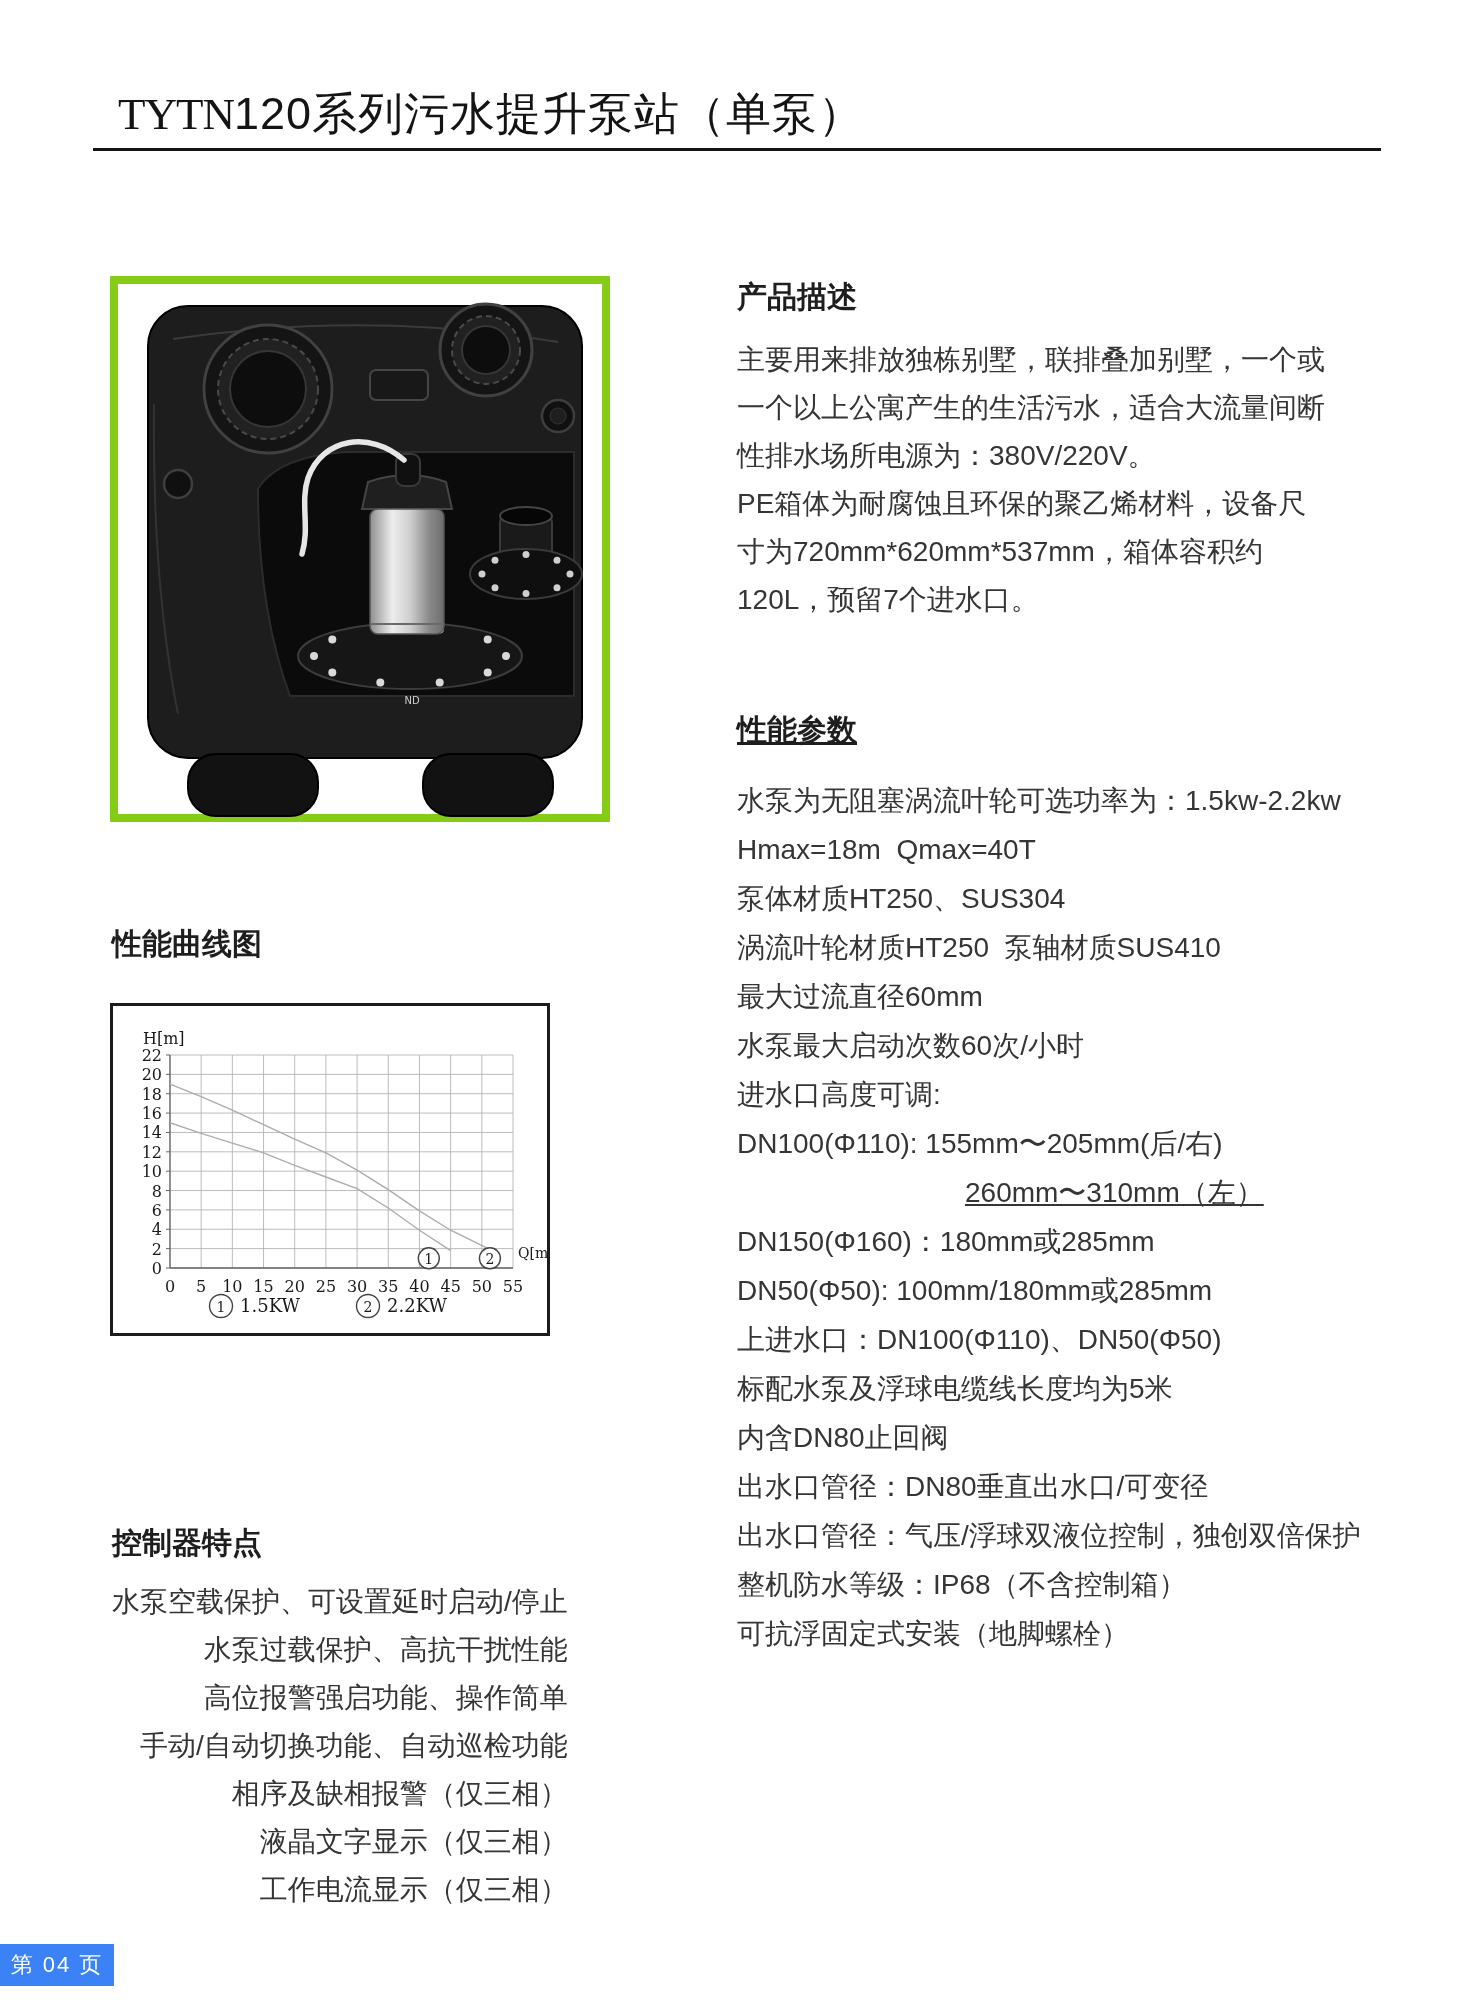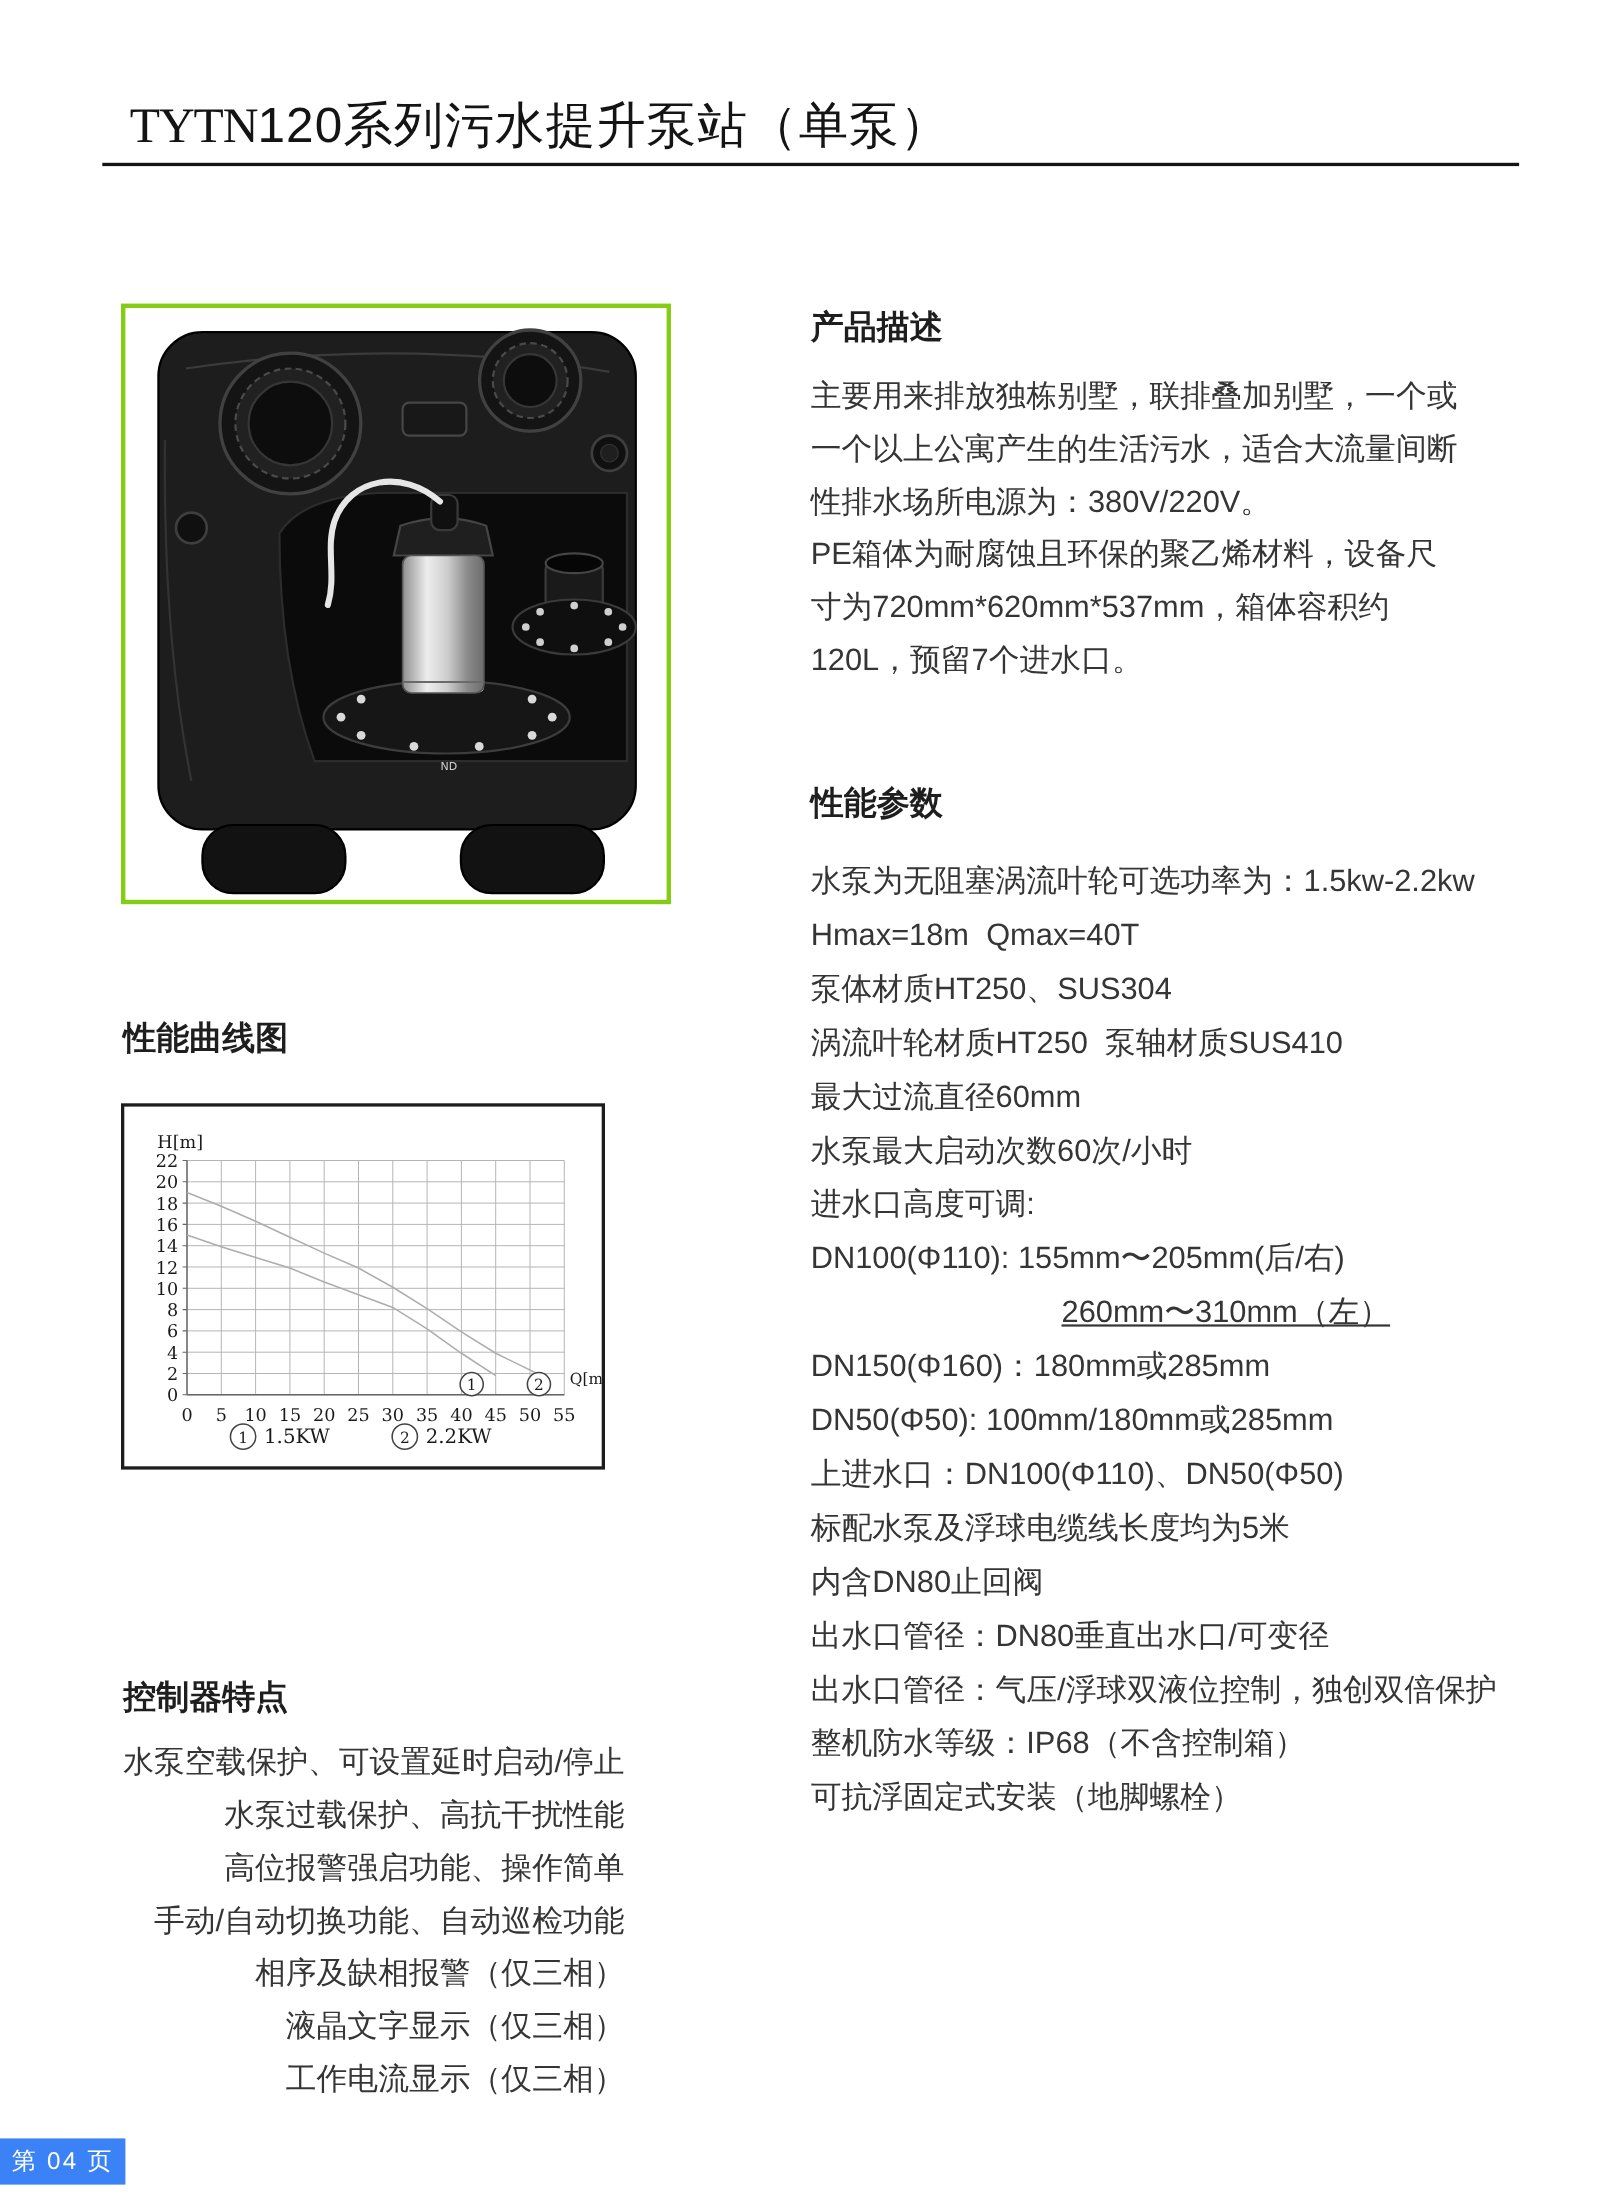--- a/index.html
+++ b/index.html
@@ -2,27 +2,27 @@
 <html><head>
 <meta charset="utf-8">
 <style>
   html,body{margin:0;padding:0;background:#fff;}
   .page{position:relative;width:1474px;height:2000px;background:#ffffff;overflow:hidden;
         font-family:"Liberation Sans","DejaVu Sans",sans-serif;color:#353535;}
   .abs{position:absolute;}
   .title{left:118px;top:84px;font-size:45px;color:#141414;white-space:nowrap;letter-spacing:1px;}
   .title .serif{font-family:Liberation Serif, serif;letter-spacing:-1px;}
   .rule{left:93px;top:148px;width:1288px;height:3px;background:#141414;}
-  .img-frame{left:110px;top:276px;width:500px;height:546px;border:4px solid #84cc16;box-sizing:border-box;background:#fff;}
+  .img-frame{left:110px;top:276px;width:500px;height:546px;border:8px solid #84cc16;box-sizing:border-box;background:#fff;}
   .chart-frame{left:110px;top:1003px;width:440px;height:333px;border:3px solid #1c1c1c;box-sizing:border-box;background:#fff;}
   .h2{font-size:30px;font-weight:700;color:#1e1e1e;white-space:nowrap;}
   .curve-h{left:112px;top:924px;}
   .ctrl-h{left:112px;top:1523px;}
   .desc-h{left:737px;top:277px;}
-  .param-h{left:737px;top:710px;}
+  .param-h{left:737px;top:710px;text-decoration:underline;}
   .features{left:112px;top:1578px;font-size:28px;line-height:48px;text-align:right;}
   .desc{left:737px;top:336px;font-size:28px;line-height:48px;}
   .params{left:737px;top:776px;font-size:28px;line-height:49px;}
   [data-list]>div{white-space:pre;}
   .badge{left:0;top:1944px;width:114px;height:42px;display:flex;align-items:center;justify-content:center;
          font-size:22px;letter-spacing:2px;color:#fff;}
   svg text.tick{font:16px "DejaVu Serif",serif;fill:#1a1a1a;}
   svg text.tick-small{font:14px "DejaVu Serif",serif;fill:#1a1a1a;}
   svg text.marker-num{font:14px "DejaVu Serif",serif;fill:#1a1a1a;}
   svg text.legend-text{font:18px "DejaVu Serif",serif;fill:#1a1a1a;}

